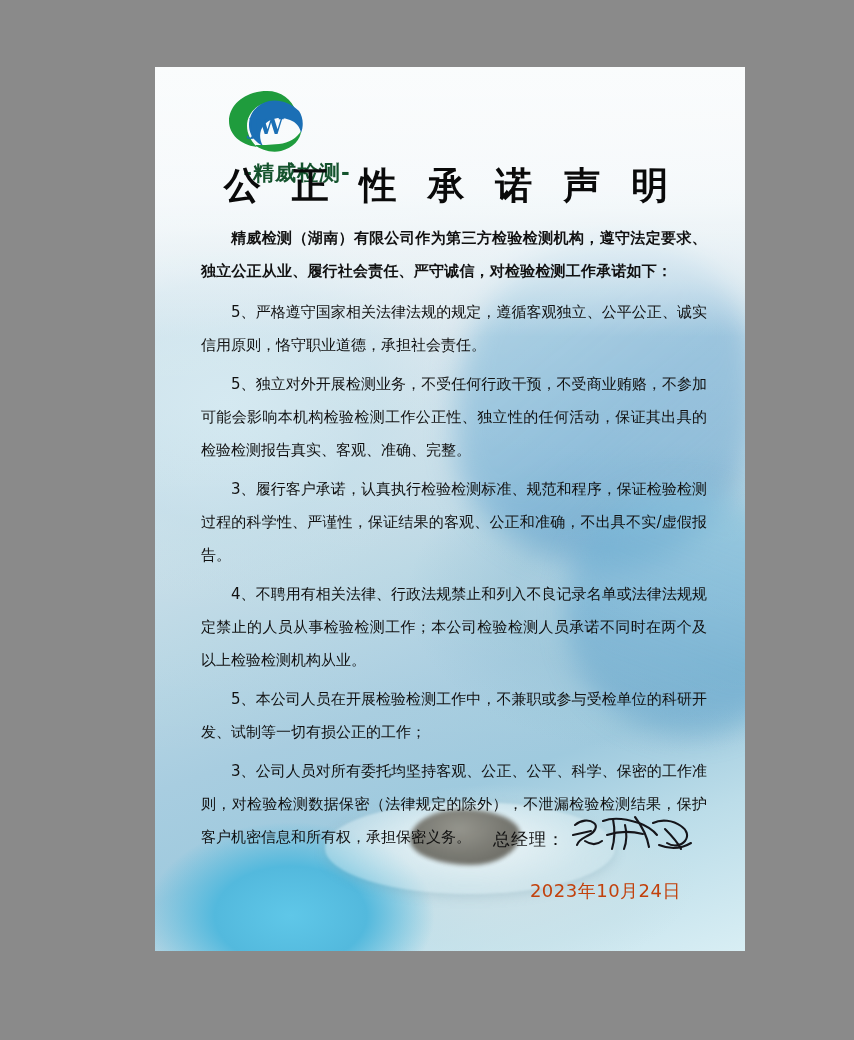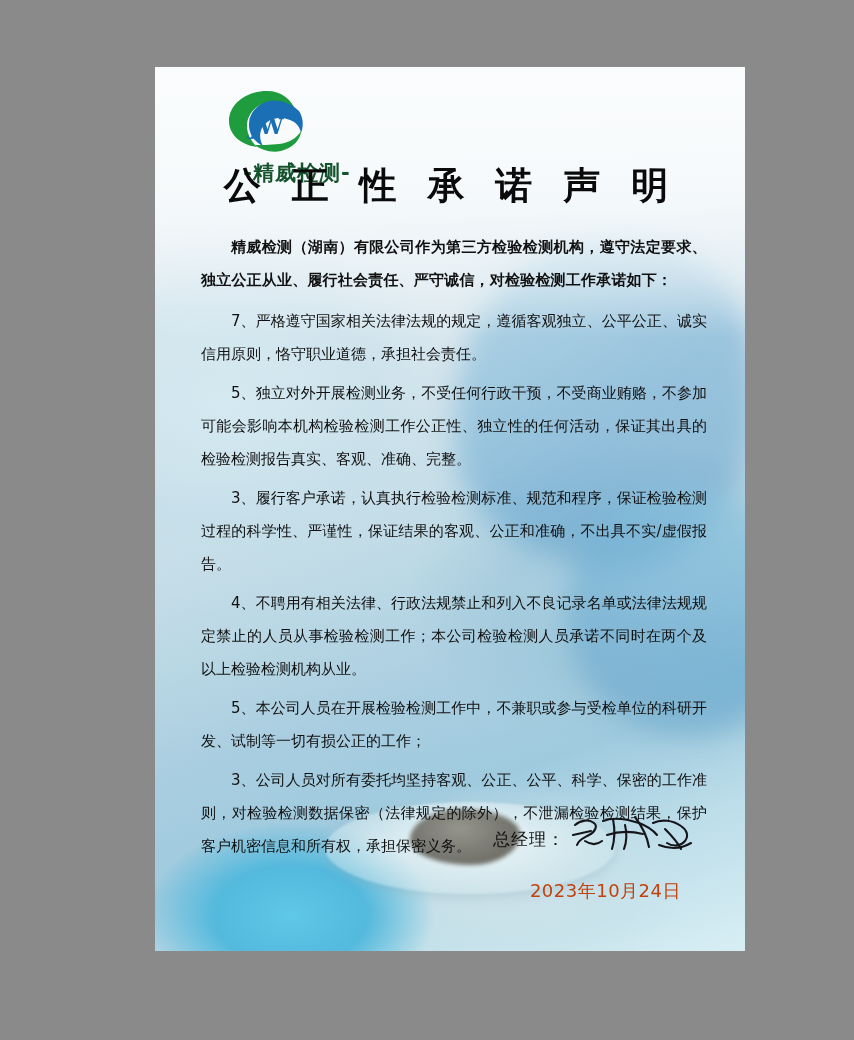--- a/index.html
+++ b/index.html
@@ -139,21 +139,20 @@
     font-size: 15px;
     line-height: 33px;
     color: #111;
     text-align: justify;
     text-indent: 30px;
   }
   p.lead {
     font-weight: bold;
     letter-spacing: 0.2px;
     margin-bottom: 8px;
-    margin-top: 9px;
   }
 
   .sign-row {
     position: absolute;
     right: 48px;
     top: 740px;
     display: flex;
     align-items: flex-end;
     gap: 4px;
   }
@@ -204,21 +203,21 @@
           <text x="45" y="47" text-anchor="middle" font-family="DejaVu Serif, Liberation Serif, serif" font-size="22" font-weight="bold" fill="#1b6fb5">JW</text>
         </svg>
       </div>
       <div class="logo-text">-精威检测-</div>
     </div>
 
     <div class="doc-title">公 正 性 承 诺 声 明</div>
 
     <div class="body-wrap">
       <p class="para lead">精威检测（湖南）有限公司作为第三方检验检测机构，遵守法定要求、独立公正从业、履行社会责任、严守诚信，对检验检测工作承诺如下：</p>
-      <p class="para">7、严格遵守国家相关法律法规的规定，遵循客观独立、公平公正、诚实信用原则，恪守职业道德，承担社会责任。</p>
+      <p class="para">5、严格遵守国家相关法律法规的规定，遵循客观独立、公平公正、诚实信用原则，恪守职业道德，承担社会责任。</p>
       <p class="para">5、独立对外开展检测业务，不受任何行政干预，不受商业贿赂，不参加可能会影响本机构检验检测工作公正性、独立性的任何活动，保证其出具的检验检测报告真实、客观、准确、完整。</p>
       <p class="para">3、履行客户承诺，认真执行检验检测标准、规范和程序，保证检验检测过程的科学性、严谨性，保证结果的客观、公正和准确，不出具不实/虚假报告。</p>
       <p class="para">4、不聘用有相关法律、行政法规禁止和列入不良记录名单或法律法规规定禁止的人员从事检验检测工作；本公司检验检测人员承诺不同时在两个及以上检验检测机构从业。</p>
       <p class="para">5、本公司人员在开展检验检测工作中，不兼职或参与受检单位的科研开发、试制等一切有损公正的工作；</p>
       <p class="para">3、公司人员对所有委托均坚持客观、公正、公平、科学、保密的工作准则，对检验检测数据保密（法律规定的除外），不泄漏检验检测结果，保护客户机密信息和所有权，承担保密义务。</p>
     </div>
 
     <div class="sign-row">
       <div class="sign-label">总经理：</div>
       <div class="signature">

